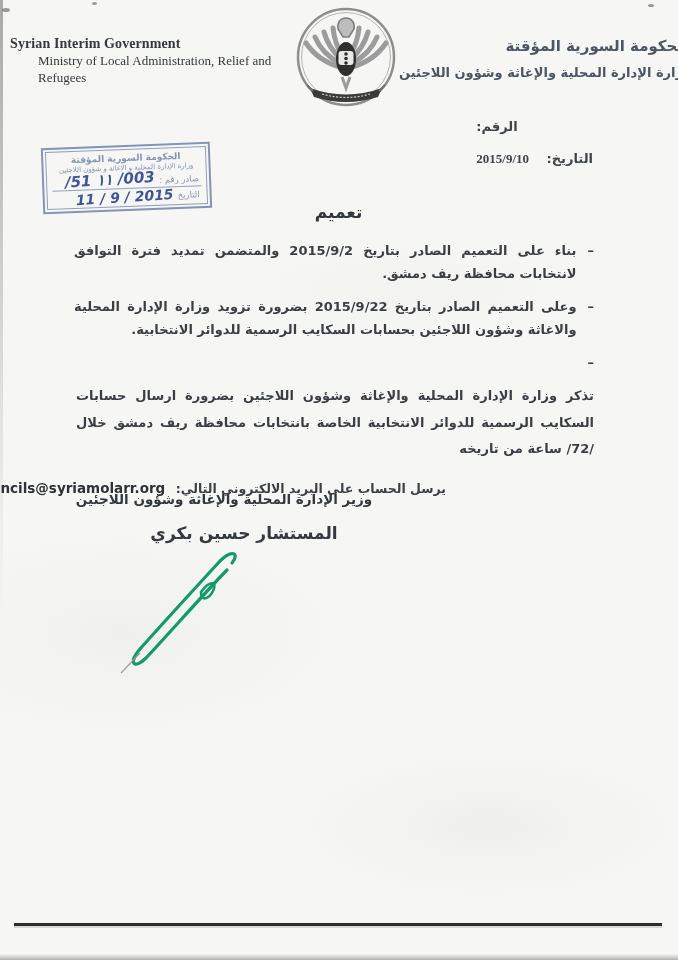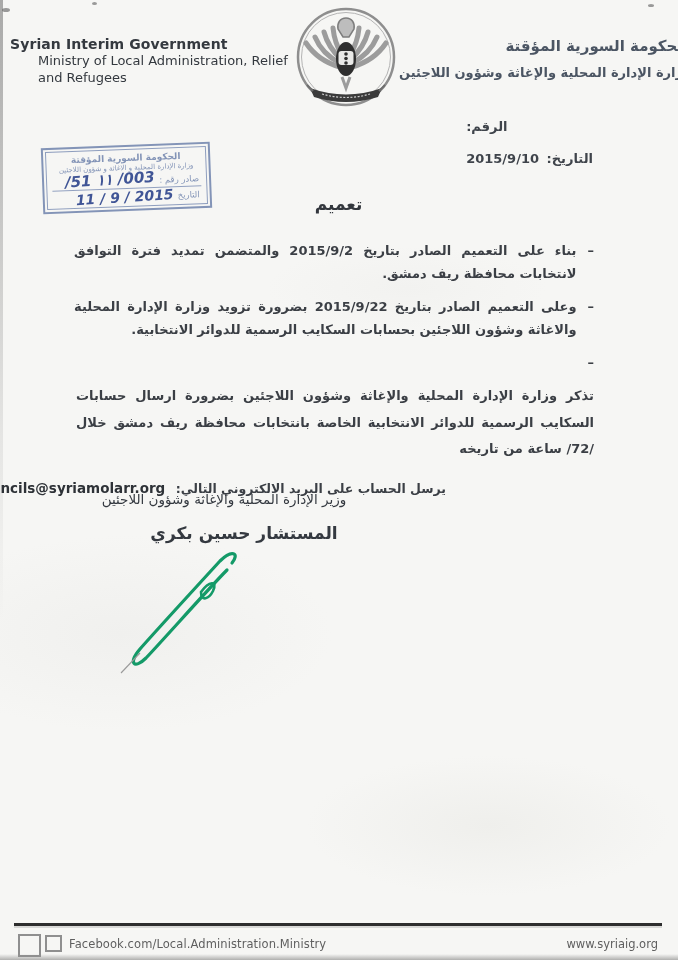--- a/index.html
+++ b/index.html
@@ -17,71 +17,71 @@
   .edge-left { position:absolute; left:0; top:0; width:3px; height:620px;
     background:linear-gradient(#6a6a6a, rgba(120,120,120,0.25) 70%, transparent); opacity:.55; }
   .edge-bottom { position:absolute; left:0; bottom:0; width:100%; height:6px;
     background:linear-gradient(rgba(0,0,0,0), rgba(90,90,90,0.45)); }
   .speck { position:absolute; background:#5c5c5c; border-radius:50%; opacity:.6; }
   .speck.s1 { left:92px; top:2px; width:5px; height:3px; }
   .speck.s2 { left:648px; top:4px; width:6px; height:3px; }
   .speck.s3 { left:2px; top:8px; width:8px; height:4px; }
 
   
-  .header-en { position:absolute; left:10px; top:36px; width:280px; color:#34393f; }
+  .header-en { position:absolute; left:10px; top:36px; width:280px; color:#34393f;font-family:Liberation Serif, serif; }
   .header-en .t { font-size:14px; font-weight:bold; letter-spacing:0.1px; }
   .header-en .s { font-size:13px; line-height:1.28; margin-top:1px;margin-left:28px; }
 
   .emblem { position:absolute; left:285px; top:5px; width:122px; height:108px; }
 
   .header-ar { position:absolute; right:-5px; top:37px; text-align:right; color:#4b5563; direction:rtl; }
   .header-ar .g { font-size:15px; font-weight:bold; }
   .header-ar .m { font-size:13px; font-weight:bold; margin-top:10px; }
 
   
   .meta { position:absolute; right:85px; top:119px; direction:rtl; text-align:left;
     font-size:13px; font-weight:600; color:#3f444b; }
   .meta .row2 { margin-top:17px; }
-  .meta .val { margin-right:3px; font-weight:600; }
+  .meta .val { margin-right:13px; font-weight:600;font-family:Liberation Serif, serif; }
 
   
   .stamp { position:absolute; left:42px; top:145px; width:161px;
     transform:rotate(-2.2deg); border:2px solid #7a8cb2; padding:2px; color:#7a8cb2;
     opacity:.92; direction:rtl; }
   .stamp-inner { border:1px solid #8697ba; padding:3px 5px 2px; text-align:center; }
   .stamp .l1 { font-size:9px; font-weight:bold; }
   .stamp .l2 { font-size:7px; margin-top:1px; white-space:nowrap; }
   .stamp .line { display:flex; align-items:flex-end; gap:4px; border-bottom:1px solid #8a9abc;
     font-size:8.5px; padding:0 2px; }
   .stamp .line .lab { padding-bottom:2px; white-space:nowrap; }
   .hand { font-family:"DejaVu Sans", sans-serif; font-style:italic; font-weight:bold;
     color:#31488f; font-size:15px; line-height:1.05; direction:ltr; unicode-bidi:isolate;
     transform:rotate(-1.5deg); display:inline-block; }
   .stamp .line.d { border-bottom:none; margin-top:1px; }
   .stamp .line.d .hand { font-size:14px; }
 
   
-  .doc-title { position:absolute; left:0; right:1px; top:194px; margin:0; text-align:center;
+  .doc-title { position:absolute; left:0; right:1px; top:194px; margin:8px; text-align:center;
     font-size:17px; font-weight:bold; color:#33373d; }
 
   
   .doc-body { position:absolute; top:239px; right:84px; width:520px; direction:rtl;
     font-size:13px; font-weight:700; line-height:1.8; color:#3b3f45; }
   .bullet { display:flex; gap:11px; margin-bottom:9px; }
   .bullet .dash { flex:0 0 auto; font-weight:bold; }
   .bullet .btxt { text-align:justify; }
   .para { text-align:justify; line-height:2.05; padding-left:2px; }
   .email-line { margin-top:13px; padding-right:148px; white-space:nowrap; font-size:12.5px; }
   .email-line .addr { direction:ltr; unicode-bidi:isolate; font-size:13.5px; font-weight:bold;
     color:#2e3237; margin-right:6px; }
 
   
   .sig { position:absolute; top:491px; right:296px; width:316px; direction:rtl;
     text-align:center; color:#343940; }
-  .sig .st { font-size:13.5px; font-weight:normal; }
+  .sig .st { font-size:13.5px; font-weight:bold; }
   .sig .sn { font-size:17px; font-weight:bold; margin-top:16px; margin-left:40px; }
   .sig-scribble { position:absolute; left:106px; top:549px; width:160px; height:125px; }
 
   
   .footer-line { position:absolute; left:14px; right:16px; top:923px; height:3px;
     background:#2d2d2d; box-shadow:0 2px 0 rgba(0,0,0,0.12); }
   .footer { position:absolute; left:18px; right:20px; top:930px; display:flex;
     align-items:center; color:#5f5f5f; font-size:11.5px; }
   .fb-sq1 { width:19px; height:19px; border:2.5px solid #8f8f8f; margin-top:4px; }
   .fb-sq2 { width:13px; height:13px; border:2px solid #8f8f8f; margin-left:4px; margin-right:7px; }
@@ -187,20 +187,14 @@
   </div>
   <div class="sig-scribble">
     <svg viewBox="0 0 160 125" width="160" height="125">
       <path d="M126,14 C134,4 126,0 114,12 C92,36 48,84 34,100 C22,114 28,121 40,109 C58,90 104,38 121,21" fill="none" stroke="#149a68" stroke-width="3.2" stroke-linecap="round"></path>
       <path d="M95,43 C103,32 112,31 107,42 C103,50 95,53 95,43 Z" fill="none" stroke="#149a68" stroke-width="2.6"></path>
       <path d="M34,104 L15,124" stroke="#9a9a9a" stroke-width="1.1"></path>
     </svg>
   </div>
 
   <div class="footer-line"></div>
-  <div class="footer">
-    <span class="fb-sq1"></span>
-    <span class="fb-sq2"></span>
-    <span class="fb-url">Facebook.com/Local.Administration.Ministry</span>
-    <span class="site-url">www.syriaig.org</span>
-  </div>
 
 </div>
 
 </body></html>

